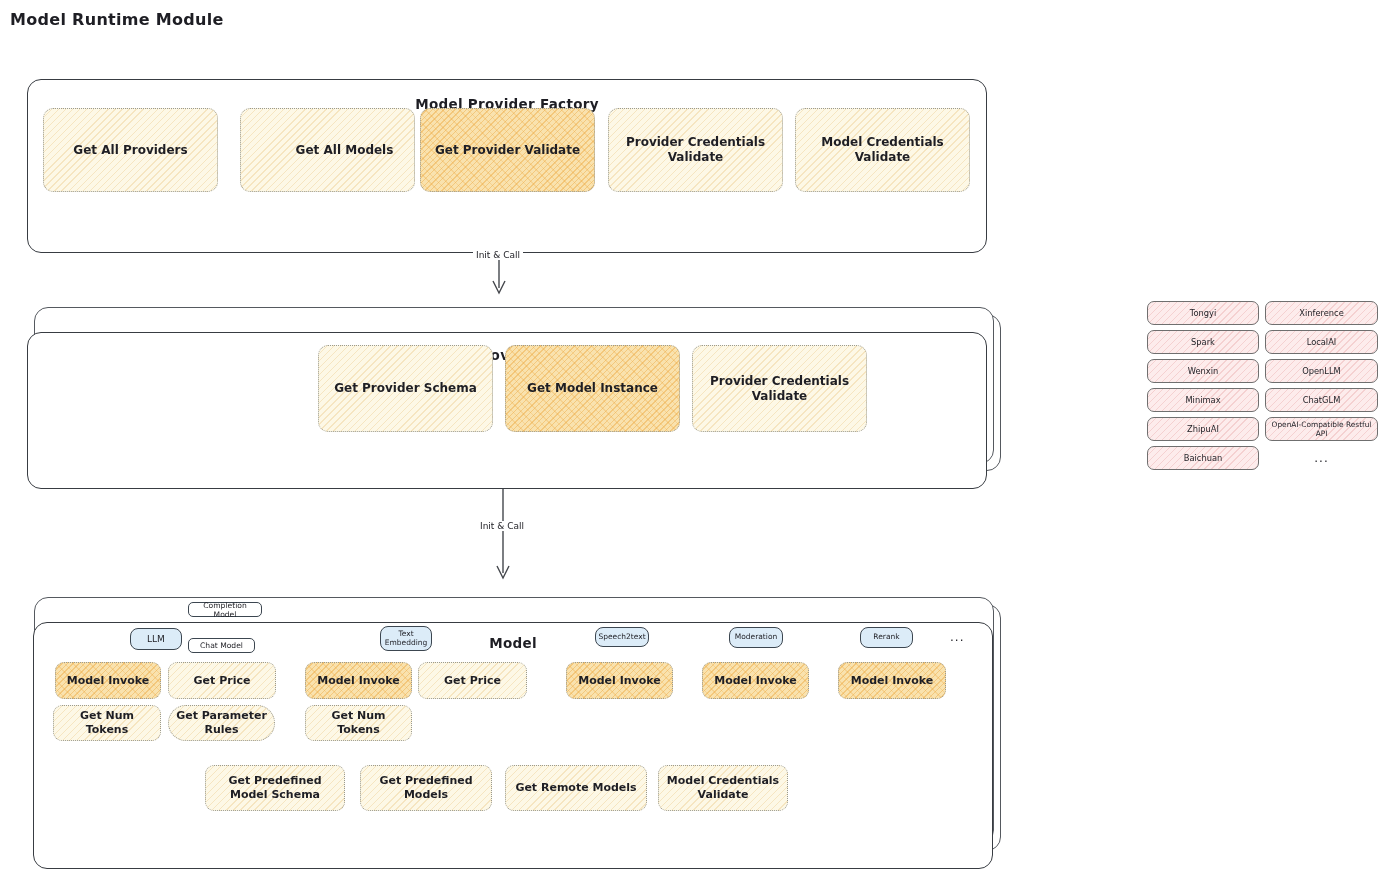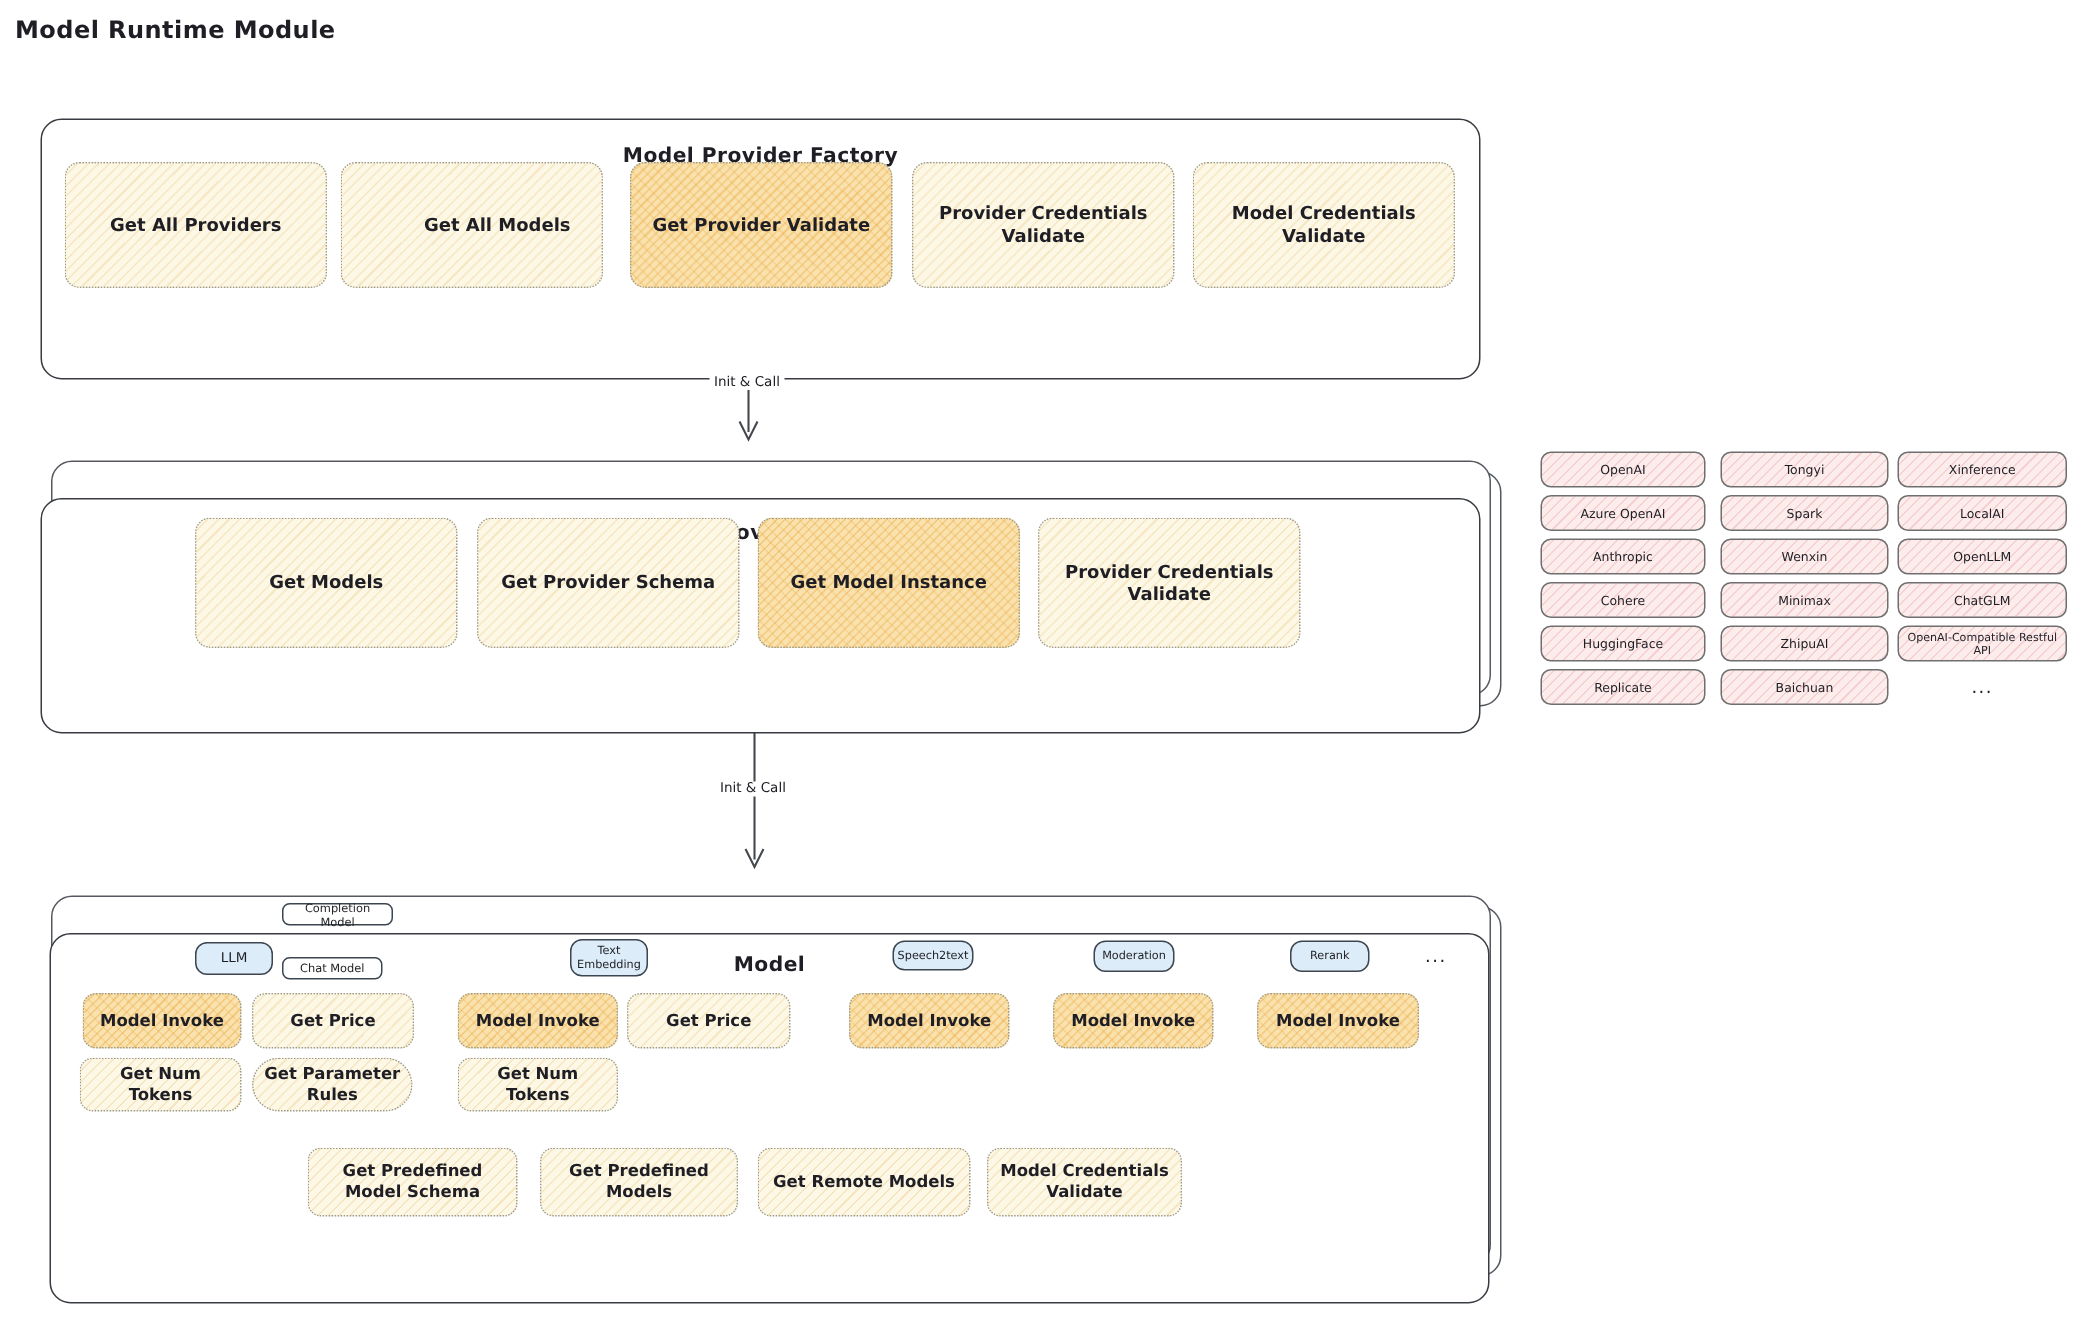--- a/index.html
+++ b/index.html
@@ -49,49 +49,40 @@
 <body>
 
 <div id="canvas">
 
   <div class="abs page-title" style="left:10px;top:10px;">Model Runtime Module</div>
 
   <div class="bigbox" style="left:27px;top:47px;width:958px;height:172px;">
     <div class="boxtitle" style="top:16px;">Model Provider Factory</div>
   </div>
   <div class="btn" style="left:43px;top:108px;width:175px;height:84px;">Get All Providers</div>
-  <div class="btn" style="left:227px;top:108px;width:175px;height:84px;padding-left:40px;">Get All Models</div>
+  <div class="btn" style="left:240px;top:108px;width:175px;height:84px;padding-left:40px;">Get All Models</div>
   <div class="btn hl" style="left:420px;top:108px;width:175px;height:84px;">Get Provider Validate</div>
   <div class="btn" style="left:608px;top:108px;width:175px;height:84px;">Provider Credentials Validate</div>
   <div class="btn" style="left:795px;top:108px;width:175px;height:84px;">Model Credentials Validate</div>
 
   <svg style="left:491px;top:222px;" width="16" height="74">
     <line x1="8" y1="0" x2="8" y2="66" stroke="#44474c" stroke-width="1.4"></line>
     <polyline points="2,59 8,71 14,59" fill="none" stroke="#44474c" stroke-width="1.4"></polyline>
   </svg>
   <div class="arrow-label" style="left:473px;top:250px;">Init &amp; Call</div>
 
   <div class="stack-layer" style="left:41px;top:314px;width:958px;height:155px;"></div>
   <div class="stack-layer" style="left:34px;top:307px;width:958px;height:155px;"></div>
   <div class="bigbox" style="left:27px;top:300px;width:958px;height:155px;">
     <div class="boxtitle" style="top:14px;">Provider</div>
   </div>
-  <div class="btn" style="left:130px;top:345px;width:175px;height:87px;">Get Models</div>
   <div class="btn" style="left:318px;top:345px;width:175px;height:87px;">Get Provider Schema</div>
   <div class="btn hl" style="left:505px;top:345px;width:175px;height:87px;">Get Model Instance</div>
   <div class="btn" style="left:692px;top:345px;width:175px;height:87px;">Provider Credentials Validate</div>
 
-  <div class="pcol" style="left:1027px;top:301px;width:110px;">
-    <div class="pcell">OpenAI</div>
-    <div class="pcell">Azure OpenAI</div>
-    <div class="pcell">Anthropic</div>
-    <div class="pcell">Cohere</div>
-    <div class="pcell">HuggingFace</div>
-    <div class="pcell">Replicate</div>
-  </div>
   <div class="pcol" style="left:1147px;top:301px;width:112px;">
     <div class="pcell">Tongyi</div>
     <div class="pcell">Spark</div>
     <div class="pcell">Wenxin</div>
     <div class="pcell">Minimax</div>
     <div class="pcell">ZhipuAI</div>
     <div class="pcell">Baichuan</div>
   </div>
   <div class="pcol" style="left:1265px;top:301px;width:113px;">
     <div class="pcell">Xinference</div>

